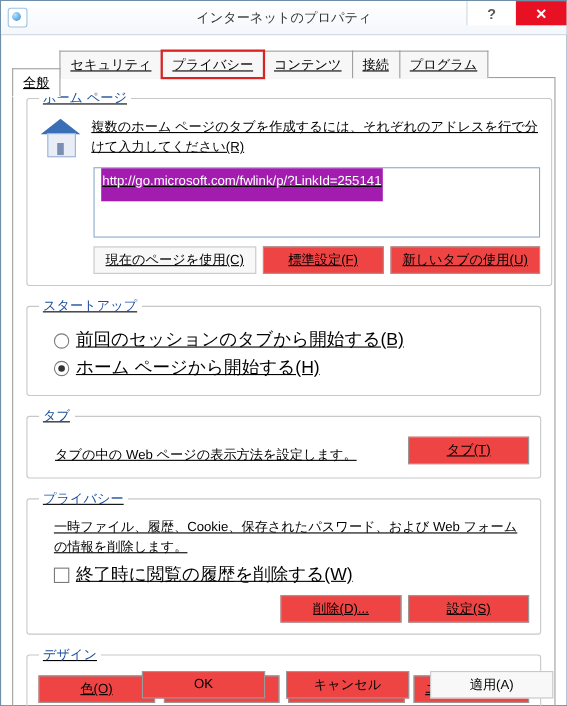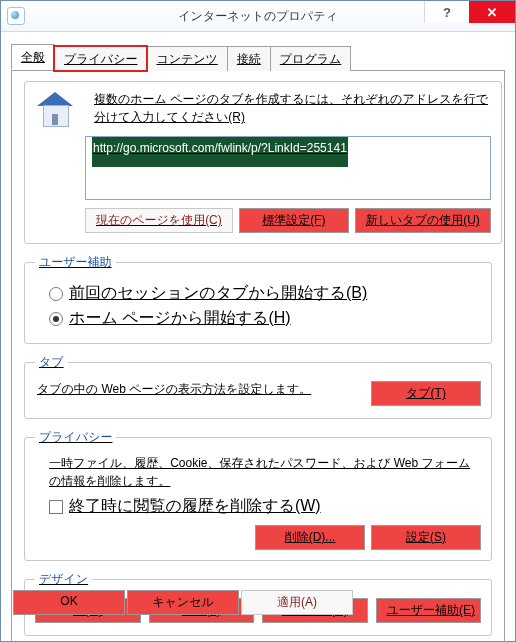--- a/index.html
+++ b/index.html
@@ -90,21 +90,21 @@
     background: #f7f7f7;
     margin-right: -1px;
     font-size: 12px;
     position: relative;
     top: 1px;
     white-space: nowrap;
   }
   .tab.active {
     background: #fff;
     border-bottom: 1px solid #fff;
-    top: 0;
+    top: 18px;
     z-index: 2;
   }
   .tab.highlight {
     outline: 2px solid #d22;
     outline-offset: -1px;
     z-index: 3;
   }
   .tabbody {
     border: 1px solid #a0a0a0;
     border-top: none;
@@ -116,21 +116,21 @@
     margin: 0 0 10px 0;
     padding: 8px 10px 10px 10px;
   }
   legend {
     padding: 0 4px;
     color: #1a4e9c;
     font-size: 12px;
   }
   .homepage-row {
     display: flex;
-    gap: 19px;
+    gap: 8px;
     align-items: flex-start;
   }
   .home-icon {
     width: 40px; height: 40px;
     flex: 0 0 auto;
     position: relative;
   }
   .home-icon .roof {
     position: absolute;
     left: 2px; top: 2px;
@@ -162,21 +162,21 @@
     margin-left: 50px;
     border: 1px solid #8aa8cc;
     background: #fff;
     height: 54px;
     padding: 4px 6px;
     font-size: 12px;
     overflow: hidden;
     position: relative;
   }
   .url-text {
-    background: #14532d;
+    background: #a21caf;
     color: #fff;
     display: inline;
     padding: 12px 1px;
   }
   .button-row {
     display: flex;
     justify-content: flex-end;
     gap: 6px;
     margin-top: 8px;
   }
@@ -184,21 +184,21 @@
   .btn {
     min-width: 88px;
     padding: 3px 10px;
     border: 1px solid #9a9a9a;
     background: #ef4444;
     font-size: 12px;
     text-align: center;
     white-space: nowrap;
   }
   .btn.disabled {
-    color: #7f1d1d;
+    color: #000000;
     border-color: #c8c8c8;
     background: #f8f8f8;
   }
   .radio-row, .check-row {
     display: flex;
     align-items: center;
     gap: 6px;
     margin: 4px 0 4px 14px;
     font-size: 16px;
   }
@@ -219,44 +219,44 @@
     background: #333;
   }
   .checkbox {
     width: 12px; height: 12px;
     border: 1px solid #7a7a7a;
     background: #fff;
     flex: 0 0 auto;
   }
   .tab-section-row {
     display: flex;
-    align-items: flex-start;
+    align-items: flex-end;
     justify-content: space-between;
-    margin: 2px 0 2px 2px;
+    margin: 2px 0 2px 15px;
     gap: 36px;
   }
   .desc {
     font-size: 12px;
     line-height: 1.5;
     margin: 0 0 6px 14px;
   }
   .design-row {
     display: flex;
     gap: 8px;
     margin: 2px 0 2px 0;
   }
   .design-row .btn { flex: 1; min-width: 0; }
   .bottom-buttons {
     position: absolute;
-    bottom: 26px;
+    bottom: 6px;
     right: 12px;
     left: 12px;
     display: flex;
-    justify-content: flex-start;
-    gap: 2px;
+    justify-content: flex-end;
+    gap: 19px;
     border-top: 0;
     padding-top: 4px;
   }
   .bottom-buttons .btn { min-width: 90px; }
 </style>
 </head>
 <body>
 
 <div class="window">
 
@@ -266,49 +266,51 @@
     <div class="title-buttons">
       <div class="title-btn">?</div>
       <div class="title-btn close">✕</div>
     </div>
   </div>
 
   <div class="client">
 
     <div class="tabstrip">
       <div class="tab active">全般</div>
+      <div class="tab">セキュリティ</div>
       <div class="tab highlight">プライバシー</div>
       <div class="tab">コンテンツ</div>
       <div class="tab">接続</div>
       <div class="tab">プログラム</div>
     </div>
 
     <div class="tabbody">
 
       <fieldset>
+        <legend>ホーム ページ</legend>
         <div class="homepage-row">
           <div class="home-icon">
             <div class="roof"></div>
               <div class="wall"></div>
               <div class="door"></div>
           </div>
           <div class="homepage-text">複数のホーム ページのタブを作成するには、それぞれのアドレスを行で分けて入力してください(R)</div>
         </div>
         <div class="url-box">
           <span class="url-text">http://go.microsoft.com/fwlink/p/?LinkId=255141</span>
         </div>
         <div class="button-row left50">
           <div class="btn disabled">現在のページを使用(C)</div>
           <div class="btn">標準設定(F)</div>
           <div class="btn">新しいタブの使用(U)</div>
         </div>
       </fieldset>
 
       <fieldset>
-        <legend>ユーザー補助</legend>
+        <legend>スタートアップ</legend>
         <div class="radio-row">
           <div class="radio"></div>
           <span>前回のセッションのタブから開始する(B)</span>
         </div>
         <div class="radio-row">
           <div class="radio checked"></div>
           <span>ホーム ページから開始する(H)</span>
         </div>
       </fieldset>
 

